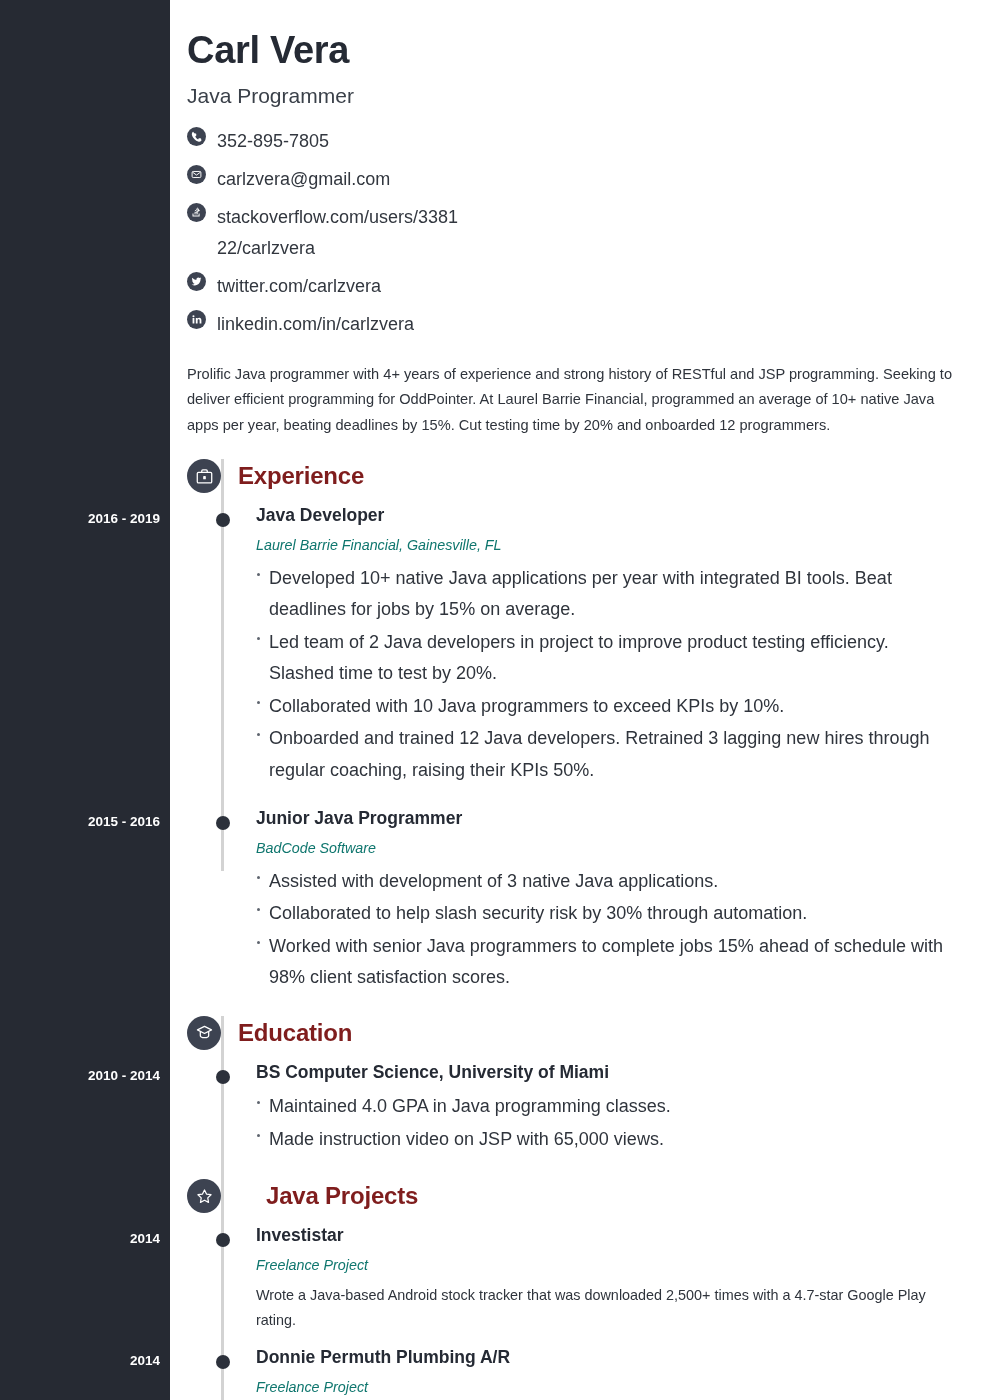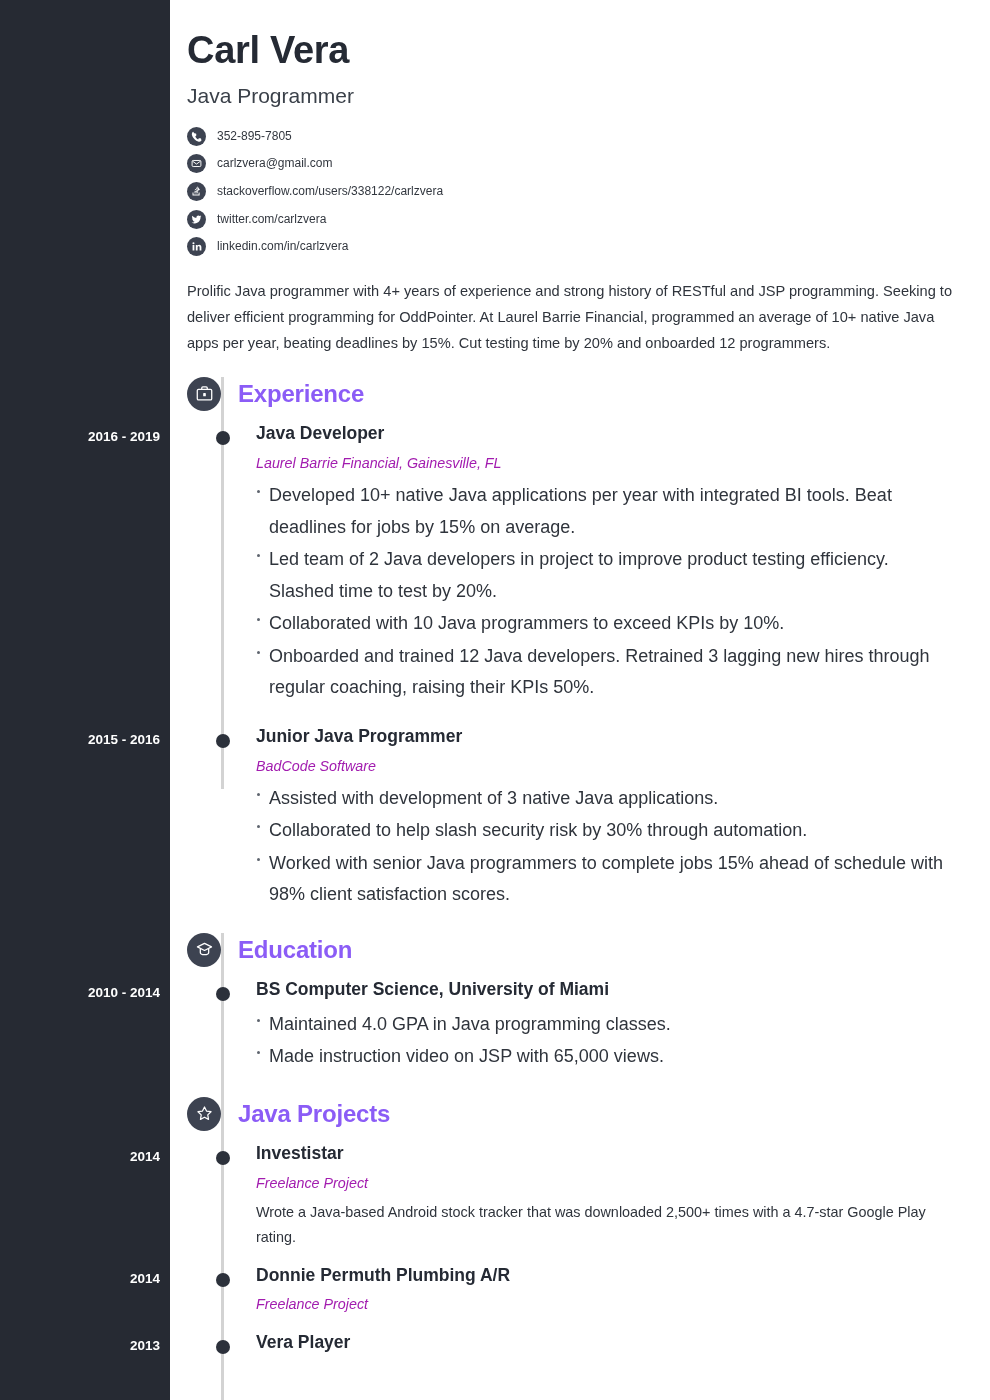--- a/index.html
+++ b/index.html
@@ -41,21 +41,21 @@
     margin-bottom: 7px;
   }
   .ci {
     width: 19px; height: 19px; border-radius: 50%;
     background: #3d4351; flex: 0 0 19px;
     display: flex; align-items: center; justify-content: center;
     margin-top: 1px;
   }
   .ci svg { width: 11px; height: 11px; display:block; }
   .contact-text {
-    font-size: 12px; color: #32373f; margin-left: 11px;
+    font-size: 18px; color: #32373f; margin-left: 11px;
     line-height: 1.72; max-width: 247px; word-break: break-all;
   }
 
   
   .summary {
     font-size: 14.6px; color: #2f343c; line-height: 1.78;
     margin-top: 22px; margin-bottom: 14px; max-width: 772px;
   }
 
   
@@ -65,21 +65,21 @@
     position: relative; height: 46px;
   }
   .sec-icon {
     width: 34px; height: 34px; border-radius: 50%;
     background: #3d4351; flex: 0 0 34px;
     display: flex; align-items: center; justify-content: center;
     position: relative; z-index: 3;
   }
   .sec-icon svg { width: 19px; height: 19px; display: block; }
   .sec-title {
-    font-size: 24px; font-weight: bold; color: #8b5cf6;
+    font-size: 24px; font-weight: bold; color: #7f1d1d;
     margin-left: 17px; letter-spacing: -0.2px;
   }
 
   
   .timeline { position: relative; }
   .tl-line {
     position: absolute; left: 34px; width: 3px;
     background: #d3d3d3; z-index: 0;
   }
   .entry { position: relative; padding-left: 69px; margin-bottom: 4px; }
@@ -92,21 +92,21 @@
   .entry-date {
     position: absolute; left: -187px; top: 6px;
     width: 160px; text-align: right;
     font-size: 13.5px; font-weight: bold; color: #ffffff;
   }
   .entry-title {
     font-size: 17.5px; font-weight: bold; color: #252a34;
     line-height: 1.25; margin-bottom: 8px;
   }
   .entry-sub {
-    font-size: 14.3px; font-style: italic; color: #a21caf;
+    font-size: 14.3px; font-style: italic; color: #0f766e;
     margin-bottom: 6px; line-height: 1.5;
   }
   .entry-desc {
     font-size: 14.4px; color: #2f343c; line-height: 1.75;
     max-width: 705px;
   }
   ul.bullets { list-style: none; max-width: 712px; }
   ul.bullets li {
     position: relative; padding-left: 13px;
     font-size: 18px; color: #2f343c; line-height: 1.75;
@@ -243,21 +243,21 @@
       <div class="entry">
         <span class="entry-date">2010 - 2014</span>
         <div class="entry-title">BS Computer Science, University of Miami</div>
         <ul class="bullets">
           <li>Maintained 4.0 GPA in Java programming classes.</li>
           <li>Made instruction video on JSP with 65,000 views.</li>
         </ul>
       </div>
     </div>
 
-    <div class="section-head" style="margin-top:18px;">
+    <div class="section-head" style="margin-top:18px;gap:28px;">
       <span class="sec-icon">
         <svg viewBox="0 0 20 20" fill="none" stroke="#fff" stroke-width="1.3" stroke-linejoin="round">
             <path d="M10 3.1l2.12 4.3 4.75.69-3.44 3.35.81 4.73L10 13.94l-4.24 2.23.81-4.73L3.13 8.09l4.75-.69z"></path>
           </svg>
       </span>
       <span class="sec-title">Java Projects</span>
     </div>
 
     <div class="timeline">
       <div class="tl-line" style="top:-46px; height:316px;"></div>

